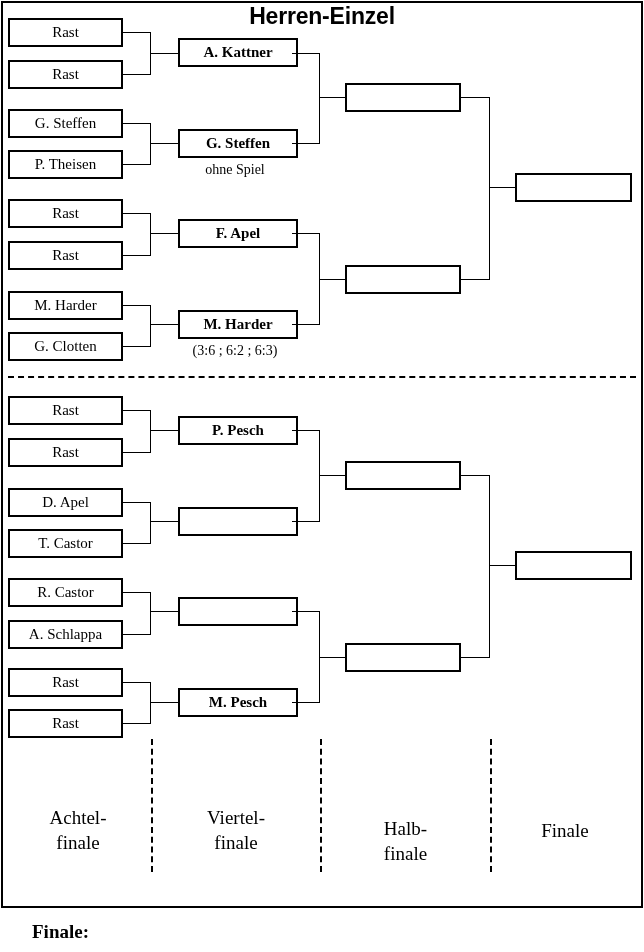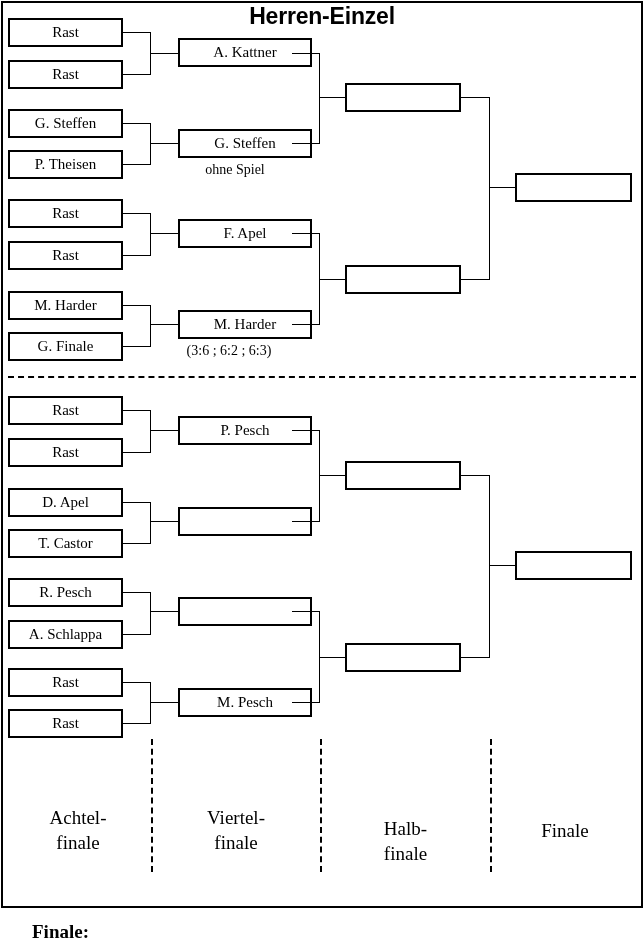--- a/index.html
+++ b/index.html
@@ -47,21 +47,21 @@
     background: #fff;
     display: flex;
     align-items: center;
     justify-content: center;
     font-size: 15px;
     line-height: 1;
     white-space: nowrap;
     overflow: hidden;
   }
   .box.r16  { width: 115px; height: 29px; }
-  .box.qf   { width: 134px; height: 29px; }
+  .box.qf   { width: 120px; height: 29px; font-weight: bold; }
   .box.sf   { width: 116px; height: 29px; }
   .box.fin  { width: 117px; height: 29px; }
 
   
   .ln {
     position: absolute;
     background: #000;
   }
   .lnh { height: 1px; }
   .lnv { width: 1px; }
@@ -116,21 +116,21 @@
 
   <div class="title">Herren-Einzel</div>
 
   <div class="box r16" style="left:8px;  top:18px;">Rast</div>
   <div class="box r16" style="left:8px;  top:60px;">Rast</div>
   <div class="box r16" style="left:8px;  top:109px;">G. Steffen</div>
   <div class="box r16" style="left:8px;  top:150px;">P. Theisen</div>
   <div class="box r16" style="left:8px;  top:199px;">Rast</div>
   <div class="box r16" style="left:8px;  top:241px;">Rast</div>
   <div class="box r16" style="left:8px;  top:291px;">M. Harder</div>
-  <div class="box r16" style="left:8px;  top:332px;">G. Finale</div>
+  <div class="box r16" style="left:8px;  top:332px;">G. Clotten</div>
 
   <div class="ln lnh" style="left:123px; top:32px;  width:27px;"></div>
   <div class="ln lnh" style="left:123px; top:74px;  width:27px;"></div>
   <div class="ln lnv" style="left:150px; top:32px;  height:43px;"></div>
   <div class="ln lnh" style="left:150px; top:53px;  width:28px;"></div>
 
   <div class="ln lnh" style="left:123px; top:123px; width:27px;"></div>
   <div class="ln lnh" style="left:123px; top:164px; width:27px;"></div>
   <div class="ln lnv" style="left:150px; top:123px; height:42px;"></div>
   <div class="ln lnh" style="left:150px; top:143px; width:28px;"></div>
@@ -144,21 +144,21 @@
   <div class="ln lnh" style="left:123px; top:346px; width:27px;"></div>
   <div class="ln lnv" style="left:150px; top:305px; height:42px;"></div>
   <div class="ln lnh" style="left:150px; top:324px; width:28px;"></div>
 
   <div class="box qf" style="left:178px; top:38px;">A. Kattner</div>
   <div class="box qf" style="left:178px; top:129px;">G. Steffen</div>
   <div class="box qf" style="left:178px; top:219px;">F. Apel</div>
   <div class="box qf" style="left:178px; top:310px;">M. Harder</div>
 
   <div class="note" style="left:178px; top:163px; width:114px;">ohne Spiel</div>
-  <div class="note" style="left:164px; top:344px; width:130px;">(3:6 ; 6:2 ; 6:3)</div>
+  <div class="note" style="left:170px; top:344px; width:130px;">(3:6 ; 6:2 ; 6:3)</div>
 
   <div class="ln lnh" style="left:292px; top:53px;  width:27px;"></div>
   <div class="ln lnh" style="left:292px; top:143px; width:27px;"></div>
   <div class="ln lnv" style="left:319px; top:53px;  height:91px;"></div>
   <div class="ln lnh" style="left:319px; top:97px;  width:26px;"></div>
 
   <div class="ln lnh" style="left:292px; top:233px; width:27px;"></div>
   <div class="ln lnh" style="left:292px; top:324px; width:27px;"></div>
   <div class="ln lnv" style="left:319px; top:233px; height:92px;"></div>
   <div class="ln lnh" style="left:319px; top:279px; width:26px;"></div>
@@ -172,21 +172,21 @@
   <div class="ln lnh" style="left:489px; top:187px; width:26px;"></div>
 
   <div class="box fin" style="left:515px; top:173px;"></div>
 
   <div class="hsep" style="left:8px; top:376px; width:628px;"></div>
 
   <div class="box r16" style="left:8px;  top:396px;">Rast</div>
   <div class="box r16" style="left:8px;  top:438px;">Rast</div>
   <div class="box r16" style="left:8px;  top:488px;text-align:right;">D. Apel</div>
   <div class="box r16" style="left:8px;  top:529px;">T. Castor</div>
-  <div class="box r16" style="left:8px;  top:578px;">R. Pesch</div>
+  <div class="box r16" style="left:8px;  top:578px;">R. Castor</div>
   <div class="box r16" style="left:8px;  top:620px;">A. Schlappa</div>
   <div class="box r16" style="left:8px;  top:668px;">Rast</div>
   <div class="box r16" style="left:8px;  top:709px;">Rast</div>
 
   <div class="ln lnh" style="left:123px; top:410px; width:27px;"></div>
   <div class="ln lnh" style="left:123px; top:452px; width:27px;"></div>
   <div class="ln lnv" style="left:150px; top:410px; height:43px;"></div>
   <div class="ln lnh" style="left:150px; top:430px; width:28px;"></div>
 
   <div class="ln lnh" style="left:123px; top:502px; width:27px;"></div>

